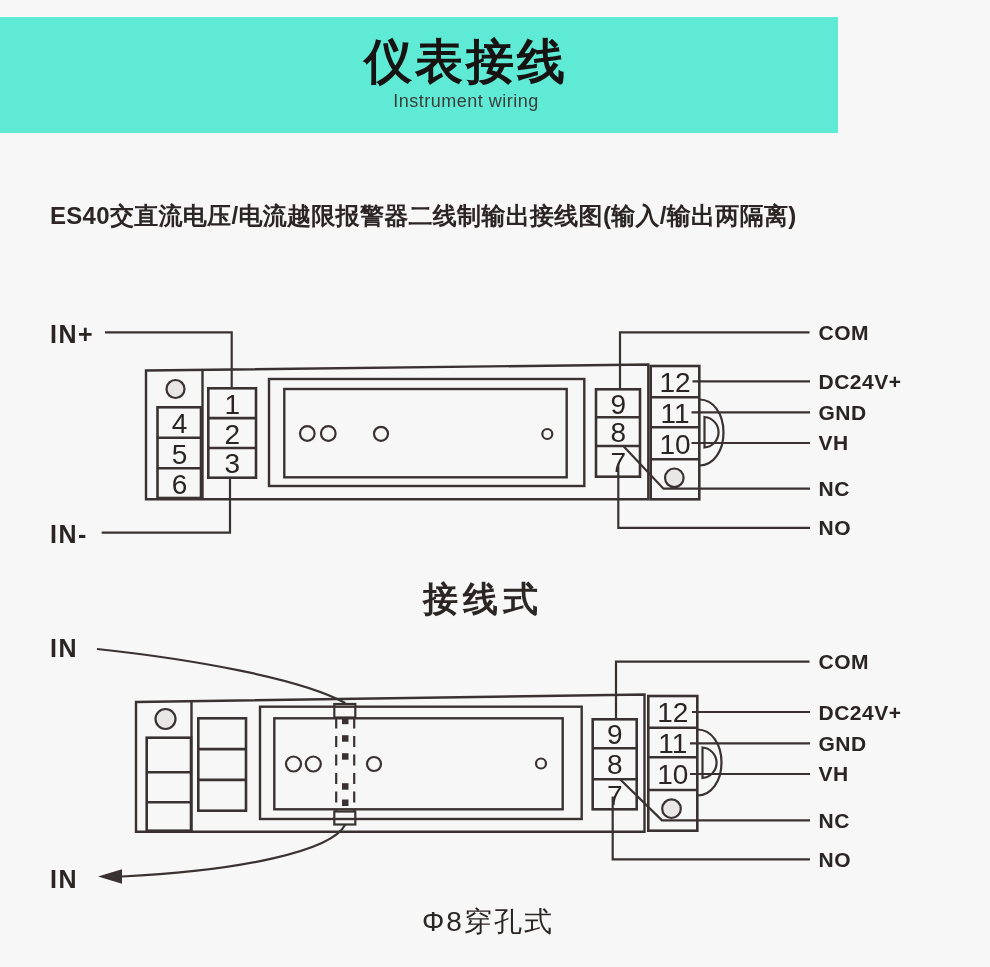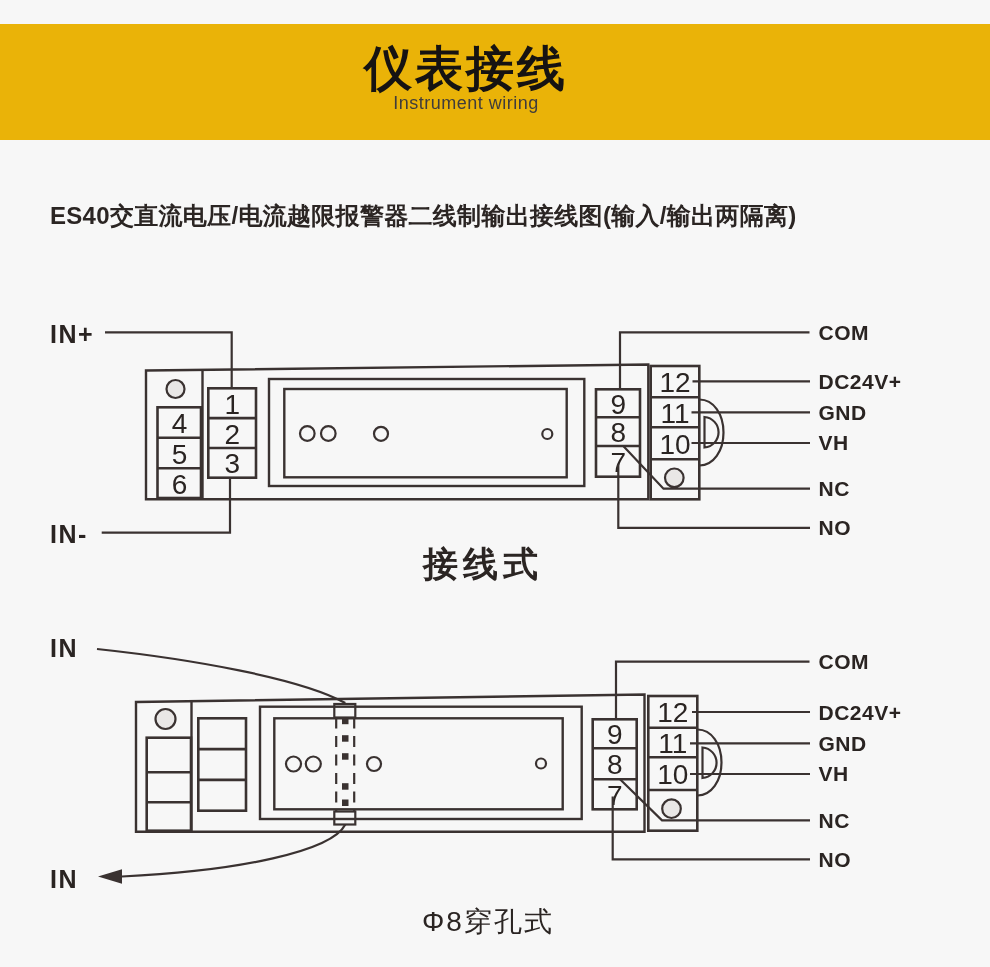--- a/index.html
+++ b/index.html
@@ -1,26 +1,26 @@
 <!DOCTYPE html>
 <html><head>
 <meta charset="utf-8">
 <style>
   html,body{margin:0;padding:0;background:#f7f7f7;}
   .page{position:relative;width:990px;height:967px;background:#f7f7f7;overflow:hidden;
         font-family:"Liberation Sans",sans-serif;color:#262120;}
-  .band{position:absolute;left:0;top:24px;width:990px;height:116px;background:#eab308;}
+  .band{position:absolute;left:0;top:17px;width:838px;height:116px;background:#5eead4;}
   .band-inner{width:932px;text-align:center;}
   .title{font-size:48px;font-weight:700;letter-spacing:3px;color:#161312;
          margin-top:21px;line-height:1.0;}
-  .subtitle{font-size:18px;font-weight:400;color:#3f3c3c;letter-spacing:0.5px;}
+  .subtitle{font-size:18px;font-weight:400;color:#3f3c3c;margin-top:5px;letter-spacing:0.5px;}
   .desc{position:absolute;left:50px;top:200px;font-size:24px;font-weight:700;
         color:#2b2523;letter-spacing:0.3px;white-space:nowrap;}
   .caption{position:absolute;color:#2b2523;text-align:center;white-space:nowrap;}
-  .caption-1{left:343px;top:541px;width:280px;font-size:35px;font-weight:600;letter-spacing:5px;}
+  .caption-1{left:343px;top:576px;width:280px;font-size:35px;font-weight:600;letter-spacing:5px;}
   .caption-2{left:348px;top:903px;width:280px;font-size:28px;font-weight:500;letter-spacing:2px;}
   svg.diagram{position:absolute;left:0;top:0;}
   svg .s22{stroke:#3a3231;stroke-width:2.2;fill:none;}
   svg .s24{stroke:#3a3231;stroke-width:2.4;fill:none;}
   svg .s26{stroke:#3a3231;stroke-width:2.6;fill:none;}
   svg .dash{stroke-dasharray:11 7.5;}
   svg .gfill{fill:#e9e7e6;}
   svg .dot{fill:#3a3231;stroke:none;}
   svg .arrow{fill:#3a3231;stroke:none;}
   svg text{fill:#2a2422;stroke:none;}

